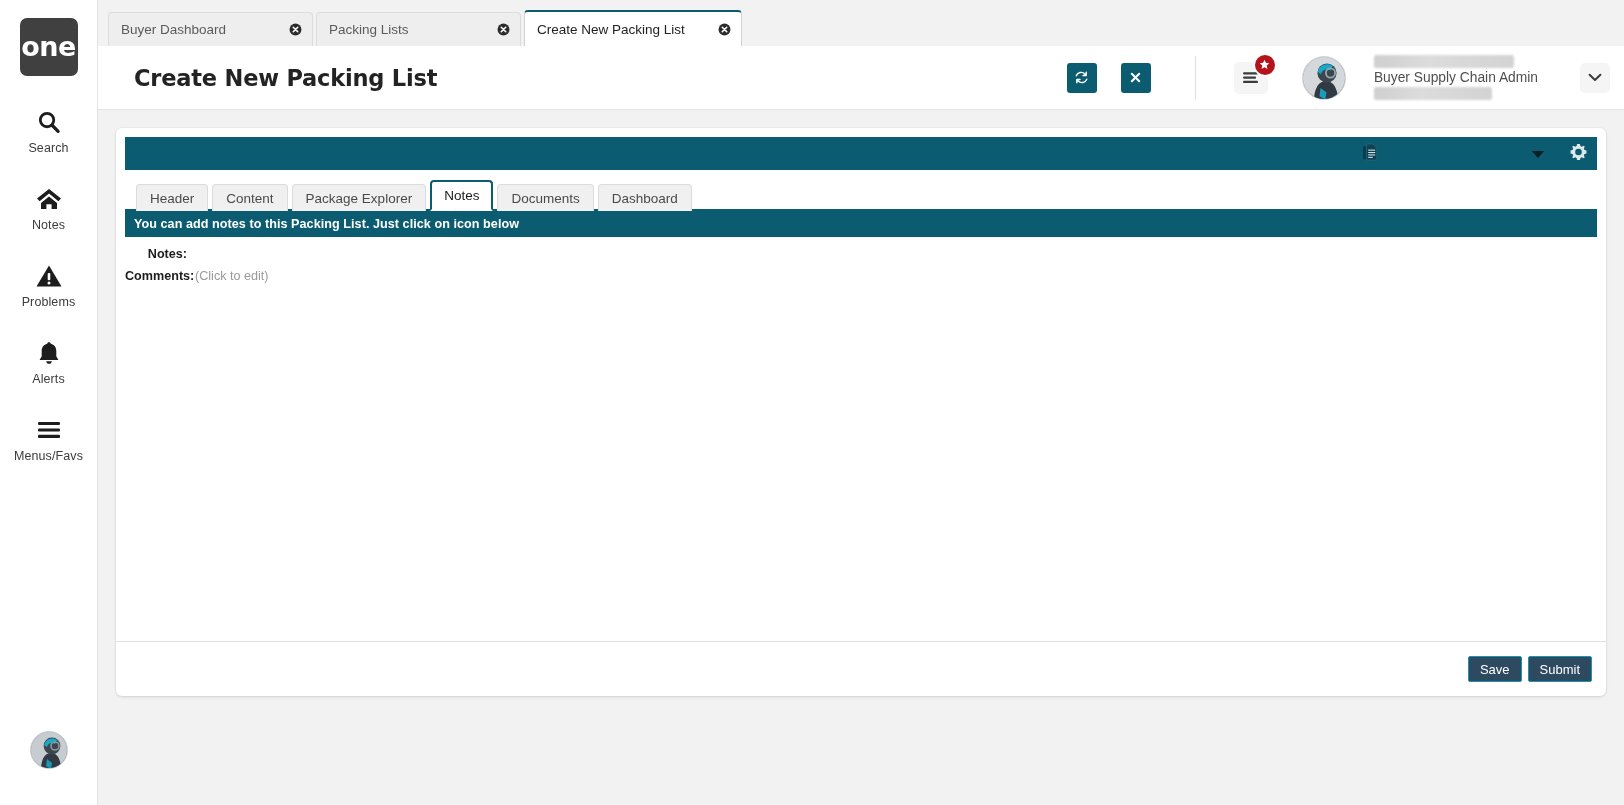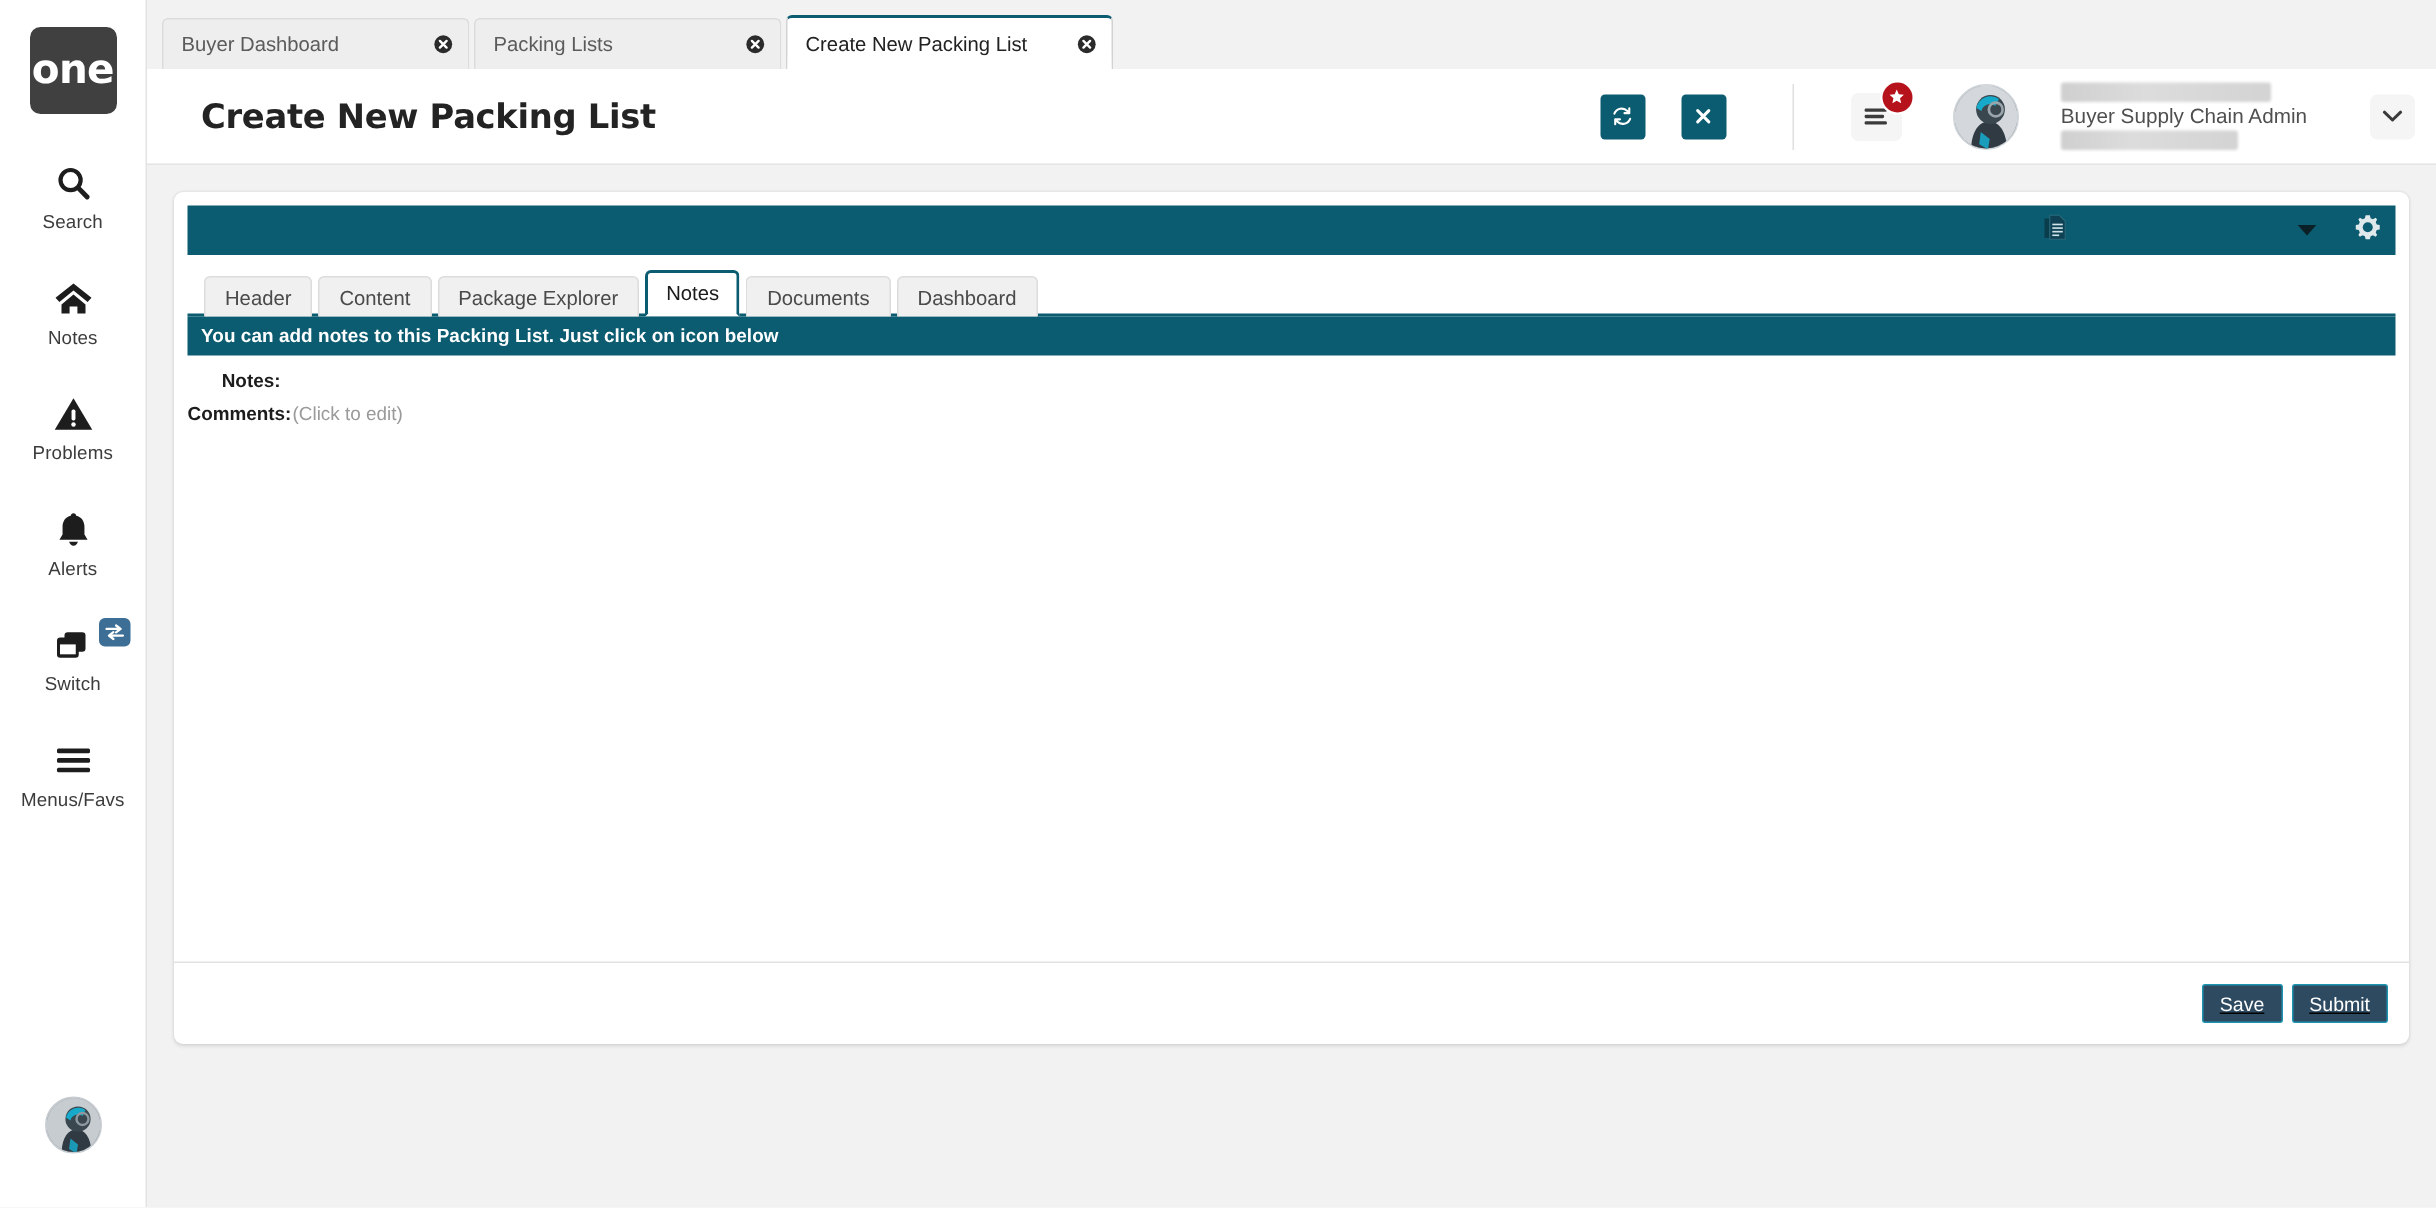--- a/index.html
+++ b/index.html
@@ -311,21 +311,20 @@
   .footer-sep {
     height: 1px; background: #e1e1e1;
     margin: 0 0 0 0;
     flex: 0 0 1px;
   }
   .card-footer {
     flex: 0 0 54px;
     display: flex; align-items: center; justify-content: flex-end;
     padding: 0 14px 0 0;
     gap: 6px;
-    text-decoration: underline;
   }
   .act-btn {
     background: #2d4a61;
     border: 1.5px solid #1e93b0;
     color: #ffffff;
     font-size: 13px;
     height: 26px;
     padding: 0 11px;
     border-radius: 2px;
     cursor: pointer;
@@ -381,36 +380,20 @@
         <span class="nav-ico">
           <svg width="24" height="26" viewBox="0 0 24 26">
             <path d="M12 2.2 C13 2.2 13.8 2.9 13.8 3.8 C17.3 4.6 19.3 7.4 19.3 11.2 L19.3 16.3 L21.4 19.9 L2.6 19.9 L4.7 16.3 L4.7 11.2 C4.7 7.4 6.7 4.6 10.2 3.8 C10.2 2.9 11 2.2 12 2.2 Z" fill="#1d1d1d"></path>
             <path d="M9.1 21.2 L14.9 21.2 C14.6 22.8 13.4 23.8 12 23.8 C10.6 23.8 9.4 22.8 9.1 21.2 Z" fill="#1d1d1d"></path>
           </svg>
         </span>
         <span class="nav-label">Alerts</span>
       </div>
 
 
-      <div class="nav-item">
-        <span class="nav-ico">
-          <svg width="30" height="26" viewBox="0 0 30 26">
-            <rect x="9" y="4.5" width="14" height="13" rx="2.2" fill="#1d1d1d"></rect>
-            <rect x="4" y="8" width="14.5" height="13.5" rx="2.2" fill="#1d1d1d"></rect>
-            <rect x="6" y="12.6" width="10.5" height="6.6" fill="#ffffff"></rect>
-          </svg>
-        </span>
-        <span class="switch-badge">
-          <svg width="13" height="11" viewBox="0 0 13 11">
-            <path d="M1 3.3 H10 M7.4 1 L10.4 3.3 L7.4 5.6" stroke="#fff" stroke-width="1.5" fill="none" stroke-linecap="round" stroke-linejoin="round"></path>
-            <path d="M12 7.7 H3 M5.6 5.4 L2.6 7.7 L5.6 10" stroke="#fff" stroke-width="1.5" fill="none" stroke-linecap="round" stroke-linejoin="round"></path>
-          </svg>
-        </span>
-        <span class="nav-label">Switch</span>
-      </div>
 
       <div class="nav-item">
         <span class="nav-ico">
           <svg width="28" height="22" viewBox="0 0 28 22">
             <rect x="3" y="3" width="22" height="3.1" rx="1" fill="#1d1d1d"></rect>
             <rect x="3" y="9.4" width="22" height="3.1" rx="1" fill="#1d1d1d"></rect>
             <rect x="3" y="15.8" width="22" height="3.1" rx="1" fill="#1d1d1d"></rect>
           </svg>
         </span>
         <span class="nav-label">Menus/Favs</span>

